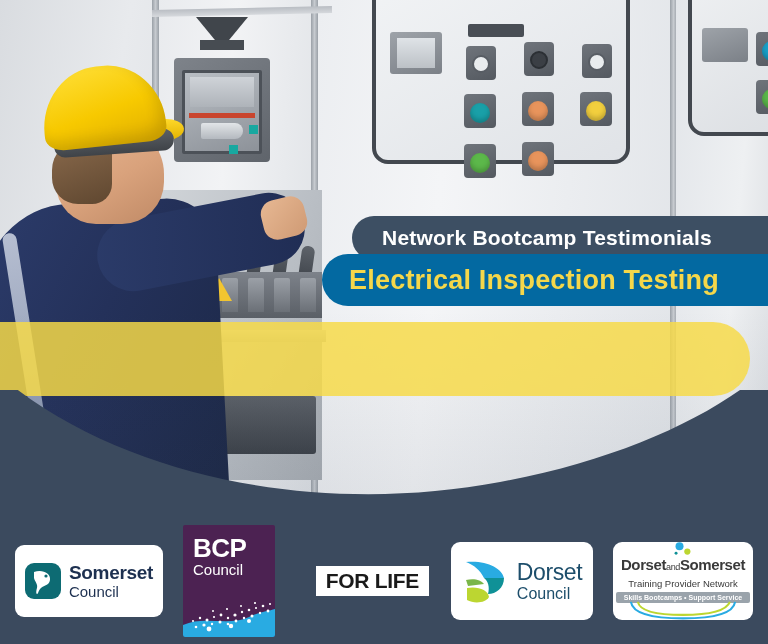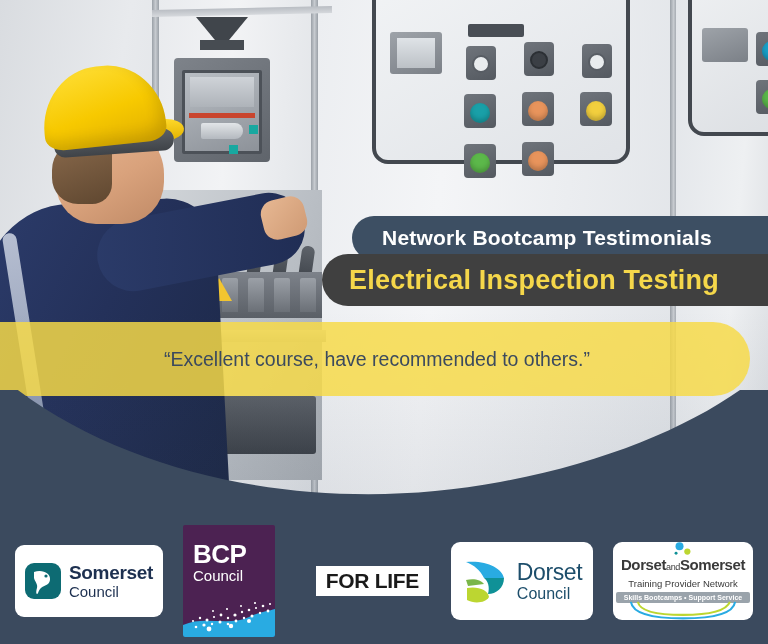--- a/index.html
+++ b/index.html
@@ -239,21 +239,21 @@
     background:#3d4f63;
     border-radius:22px 0 0 22px;
     display:flex; align-items:center; justify-content:center;
   }
   .title-bar1 span {
     color:#ffffff; font-size:21px; font-weight:bold; letter-spacing:.2px;
     padding-right:26px;
   }
   .title-bar2 {
     position:absolute; left:322px; top:38px; width:446px; height:52px;
-    background:#404040;
+    background:#0369a1;
     border-radius:26px 0 0 26px;
     display:flex; align-items:center; justify-content:center;
   }
   .title-bar2 span {
     color:#f5d74a; font-size:27px; font-weight:bold; letter-spacing:.2px;
     padding-right:22px;
   }
 
   
   .quote-bar {
@@ -287,21 +287,21 @@
     width:36px; height:36px; background:#0d6b73; border-radius:9px;
     position:relative; flex:0 0 auto;
   }
   .som-txt { display:flex; flex-direction:column; line-height:1; }
   .som-txt .t1 { font-size:19px; font-weight:bold; color:#1d3050; letter-spacing:-.3px; }
   .som-txt .t2 { font-size:15px; color:#1d3050; margin-top:2px; }
   
   .l-bcp {
     width:92px; height:112px; background:#4c2252; border-radius:2px;
     flex-direction:column; align-items:flex-start; justify-content:flex-start;
-    padding:16px 0 0 10px; overflow:hidden;
+    padding:10px 0 0 10px; overflow:hidden;
   }
   .bcp-b { font-size:26px; font-weight:bold; color:#fff; line-height:1; letter-spacing:-.5px; }
   .bcp-c { font-size:15px; color:#fff; line-height:1.1; margin-top:1px; }
   .bcp-wave {
     position:absolute; left:0; bottom:0; width:92px; height:46px;
   }
   
   .l-sfl {
     width:136px; height:92px; background:transparent;
     flex-direction:column; align-items:center; justify-content:center; gap:3px;
@@ -438,21 +438,20 @@
   <div class="title-wrap">
     <div class="title-bar1">
       <span>Network Bootcamp Testimonials</span>
     </div>
     <div class="title-bar2">
       <span>Electrical Inspection Testing</span>
     </div>
   </div>
 
   <div class="quote-bar">
-    <p class="q1">“Excellent course, have recommended to others.”</p>
   </div>
 
   <svg class="wave" viewBox="0 0 768 140" preserveAspectRatio="none">
     <path d="M0,140 L0,8 C130,120 330,150 500,118 C620,96 710,52 768,4 L768,140 Z" fill="#b5d334"></path>
     <path d="M0,140 L0,2 C130,108 330,138 500,106 C620,84 712,40 768,-8 L768,140 Z" fill="#3aade0"></path>
     <path d="M0,140 L0,-14 C130,94 330,124 500,92 C620,70 714,26 768,-22 L768,140 Z" fill="#3b4a5e"></path>
   </svg>
 
   <div class="logos">
 

